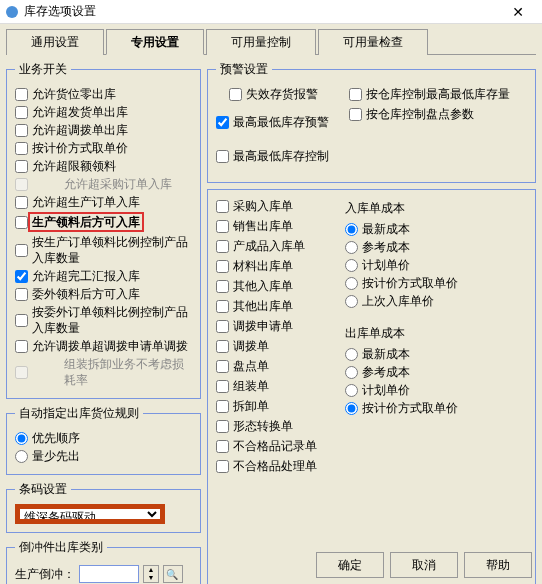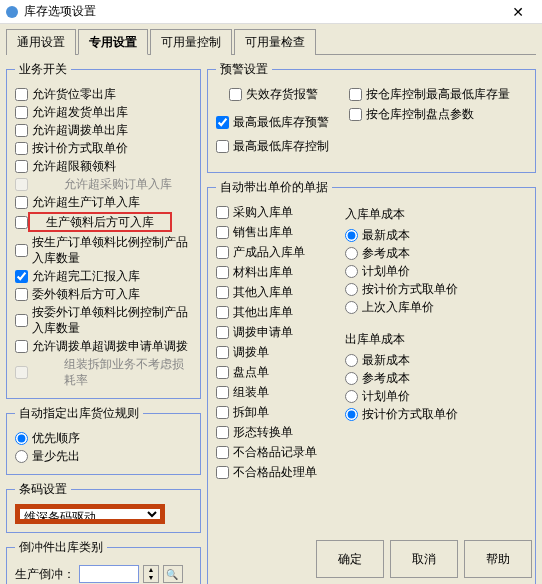--- a/index.html
+++ b/index.html
@@ -2,45 +2,45 @@
 <html><head>
 <meta charset="utf-8">
 <style>
 * { box-sizing: border-box; margin: 0; padding: 0; font-family: "Microsoft YaHei", SimSun, sans-serif; font-size: 12px; }
 body { background: #ece9d8; width: 542px; height: 584px; overflow: hidden; }
 .titlebar { height: 24px; display: flex; align-items: center; padding: 0 4px; background: #fff; border-bottom: 1px solid #ddd; }
 .titlebar .ico { width: 16px; height: 16px; margin-right: 4px; }
 .titlebar .title { flex: 1; }
 .titlebar .close { width: 40px; text-align: center; font-size: 14px; cursor: pointer; }
 .tabs { display: flex; border-bottom: 1px solid #999; margin: 4px 6px 0 6px; }
-.tab { padding: 4px 10px 3px; border: 1px solid #999; border-bottom: none; background: #ece9d8; margin-right: 2px; cursor: pointer; position: relative; top: 1px; }
+.tab { padding: 4px 24px 3px; border: 1px solid #999; border-bottom: none; background: #ece9d8; margin-right: 2px; cursor: pointer; position: relative; top: 1px; }
 .tab.active { background: #ece9d8; border-bottom: 1px solid #ece9d8; font-weight: bold; }
 .content { padding: 6px; display: flex; gap: 6px; }
 .col { display: flex; flex-direction: column; gap: 6px; }
 .left { width: 195px; }
 .right { flex: 1; }
 fieldset { border: 1px solid #7a96df; padding: 6px 8px 8px; }
 legend { padding: 0 4px; color: #000; font-family: Liberation Serif, serif; }
 .chk { display: flex; align-items: center; gap: 4px; margin: 2px 0; line-height: 16px; }
 .chk input { width: 13px; height: 13px; }
 .chk.disabled { color: #888; gap: 36px; }
-.highlight { border: 2px solid #d33; padding: 0 16px; margin-left: -4px; }
+.highlight { border: 2px solid #d33; padding: 0 2px; margin-left: -4px; font-weight: bold; }
 .rad { display: flex; align-items: center; gap: 4px; margin: 2px 0; line-height: 16px; }
 .rad input { width: 13px; height: 13px; }
 .row2 { display: flex; gap: 20px; }
 .subcol { display: flex; flex-direction: column; }
 .subhead { margin: 4px 0 2px; }
 select { width: 150px; height: 20px; background: #fff; border: 5px solid #c2410c; }
 .spinrow { display: flex; align-items: center; gap: 4px; margin: 3px 0; }
 .spinrow input[type=text] { width: 60px; height: 18px; border: 1px solid #7a96df; background: #fff; }
 .spinbtn { width: 16px; height: 18px; display:inline-flex; flex-direction:column; border:1px solid #999;}
 .spinbtn span{flex:1; font-size:7px; text-align:center; line-height:7px; background:#ece9d8; cursor:pointer;}
 .findbtn { width: 20px; height: 18px; border: 1px solid #999; background: #ece9d8; cursor: pointer; font-size: 10px;}
 .footer { position: absolute; bottom: 6px; right: 10px; display: flex; gap: 6px; }
-.btn { min-width: 68px; height: 38px; border: 1px solid #999; background: #ece9d8; cursor: pointer; }
+.btn { min-width: 68px; height: 26px; border: 1px solid #999; background: #ece9d8; cursor: pointer; }
 </style>
 </head>
 <body>
 
 <div class="titlebar">
   <svg class="ico" viewBox="0 0 16 16">
       <circle cx="8" cy="8" r="6" fill="#4a90d9"></circle>
     </svg>
   <span class="title">库存选项设置</span>
   <span class="close">✕</span>
@@ -159,21 +159,21 @@
   </div>
   <div class="col right">
     <fieldset>
       <legend>预警设置</legend>
       <div class="row2">
         <div class="subcol" id="warnleft">
             <label class="chk" style="margin-bottom: 10px; margin-left: 13px;">
               <input type="checkbox" style="">
               <span>失效存货报警</span>
             </label>
-            <label class="chk" style="margin-bottom: 6px;">
+            <label class="chk" style="margin-bottom: 16px;">
               <input type="checkbox" checked="" style="">
               <span>最高最低库存预警</span>
             </label>
             <label class="chk" style="margin-bottom: 10px;">
               <input type="checkbox" style="">
               <span>最高最低库存控制</span>
             </label>
           </div>
         <div class="subcol" id="warnright">
             <label class="chk">
@@ -181,21 +181,20 @@
               <span>按仓库控制最高最低库存量</span>
             </label>
             <label class="chk">
               <input type="checkbox" style="">
               <span>按仓库控制盘点参数</span>
             </label>
           </div>
       </div>
     </fieldset>
     <fieldset style="flex:1">
-      <legend>自动带出单价的单据</legend>
       <div class="row2">
         <div class="subcol" id="doclist">
             <label class="chk">
               <input type="checkbox" style="">
               <span>采购入库单</span>
             </label>
             <label class="chk">
               <input type="checkbox" style="">
               <span>销售出库单</span>
             </label>

